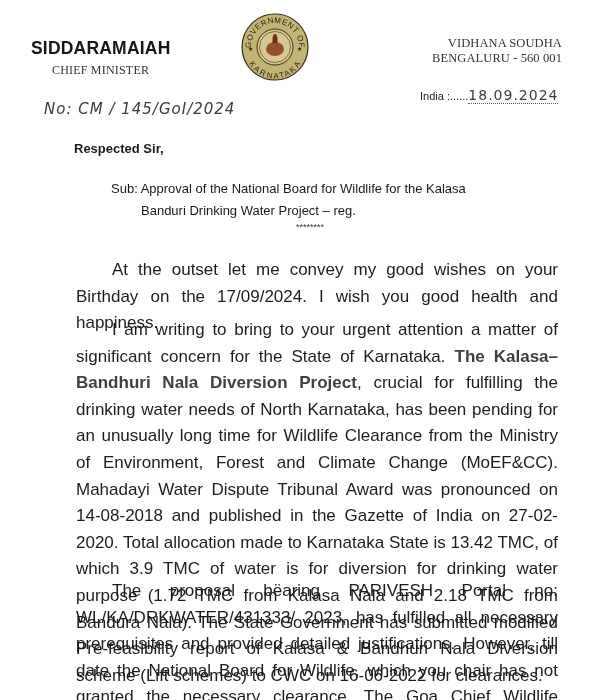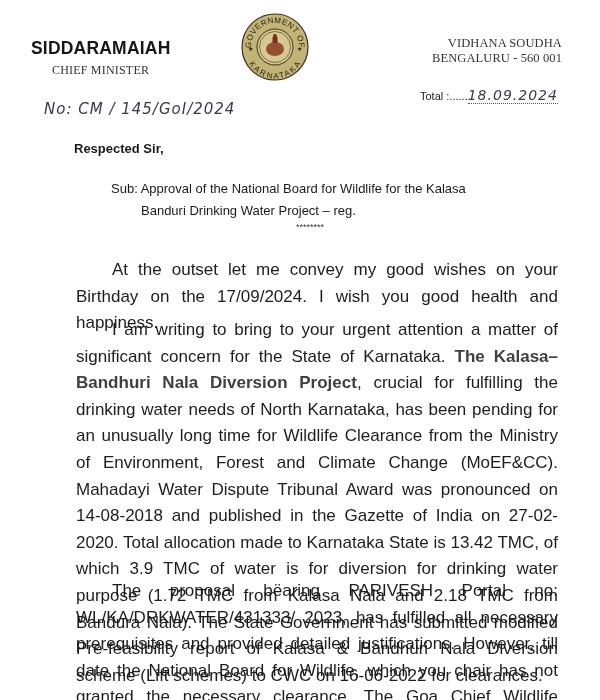--- a/index.html
+++ b/index.html
@@ -26,21 +26,21 @@
     .seal { left: 241px; top: 13px; width: 68px; height: 68px; }
     .addr1, .addr2 {
       right: 38px; font-family: "Liberation Serif", serif; font-size: 12.5px;
       color: #333; text-align: right; letter-spacing: 0.1px;
     }
     .addr1 { top: 36px; }
     .addr2 { top: 51px; text-align: center; }
     .date-row { left: 420px; top: 87px; font-size: 11px; color: #222; }
     .date-dots { letter-spacing: 0px; }
     .date-val {
-      font-family: "DejaVu Sans", sans-serif; font-style: italic;
+      font-family: "DejaVu Sans", sans-serif; 
       font-size: 14px; color: #3a3a4a; letter-spacing: 1px;
       border-bottom: 1px dotted #555; padding-bottom: 0px;
     }
     .salutation { left: 74px; top: 141px; font-size: 13px; font-weight: bold; }
     .subject {
       left: 111px; top: 178px; width: 400px; font-size: 13px; line-height: 22px;
     }
     .subject .cont { padding-left: 30px; display: block; }
     .stars { left: 296px; top: 222px; font-size: 9px; letter-spacing: 0px; color: #333;}
     .para {
@@ -80,21 +80,21 @@
     <ellipse cx="34" cy="36" rx="9" ry="7" fill="#8a3a22" opacity="0.85"></ellipse>
     <rect x="31.5" y="24" width="5" height="6" fill="#7a2a1a"></rect>
     <circle cx="34" cy="23" r="2" fill="#7a2a1a"></circle>
   </svg>
 </div>
 
 <div class="abs addr1">VIDHANA SOUDHA</div>
 <div class="abs addr2">BENGALURU - 560 001</div>
 
 <div class="abs date-row">
-  <span>Total :</span><span class="date-dots">......</span><span class="date-val">18.09.2024</span>
+  <span>India :</span><span class="date-dots">......</span><span class="date-val">18.09.2024</span>
 </div>
 
 <div class="abs salutation">Respected Sir,</div>
 
 <div class="abs subject">
   <span>Sub: Approval of the National Board for Wildlife for the Kalasa</span>
   <span class="cont">Banduri Drinking Water Project – reg.</span>
 </div>
 
 <div class="abs stars">********</div>

